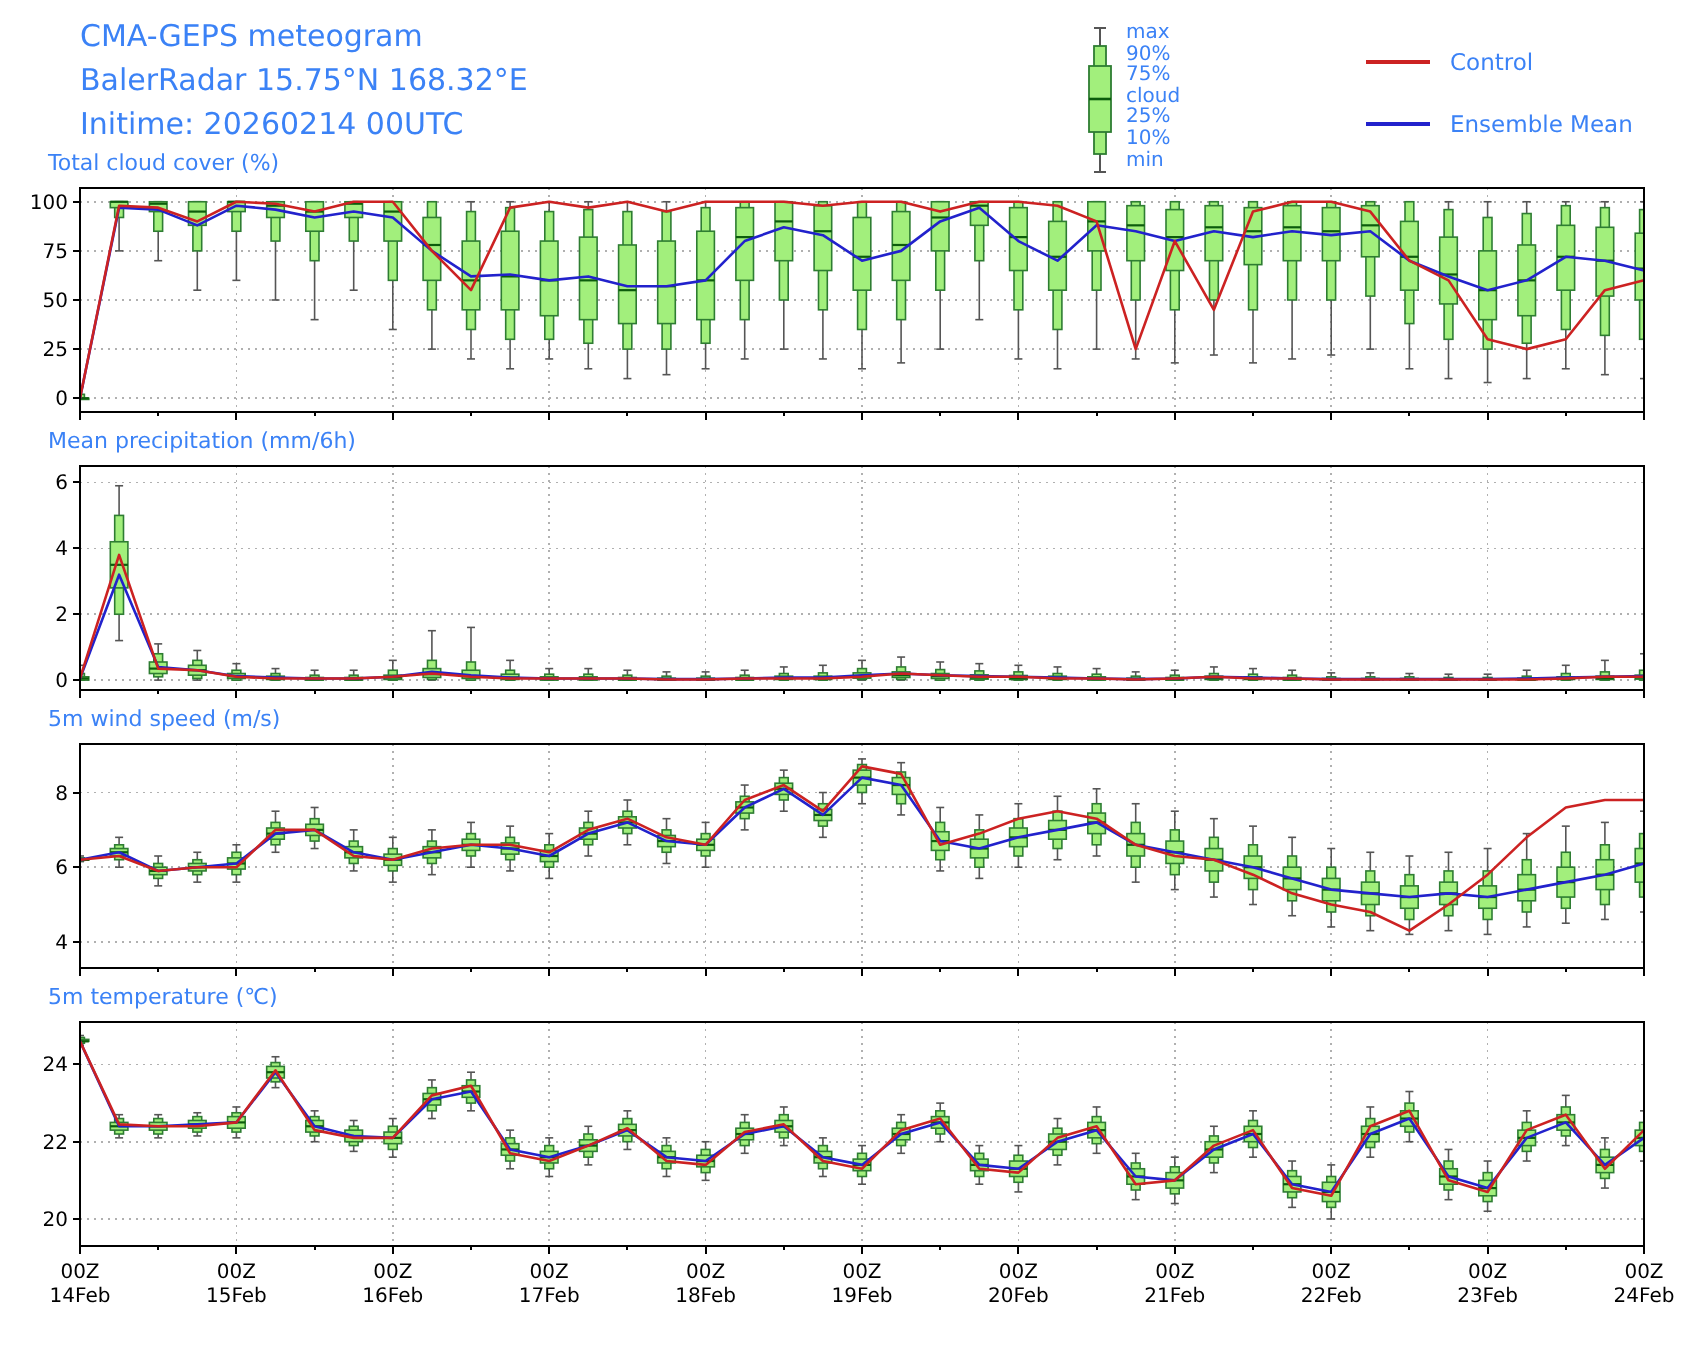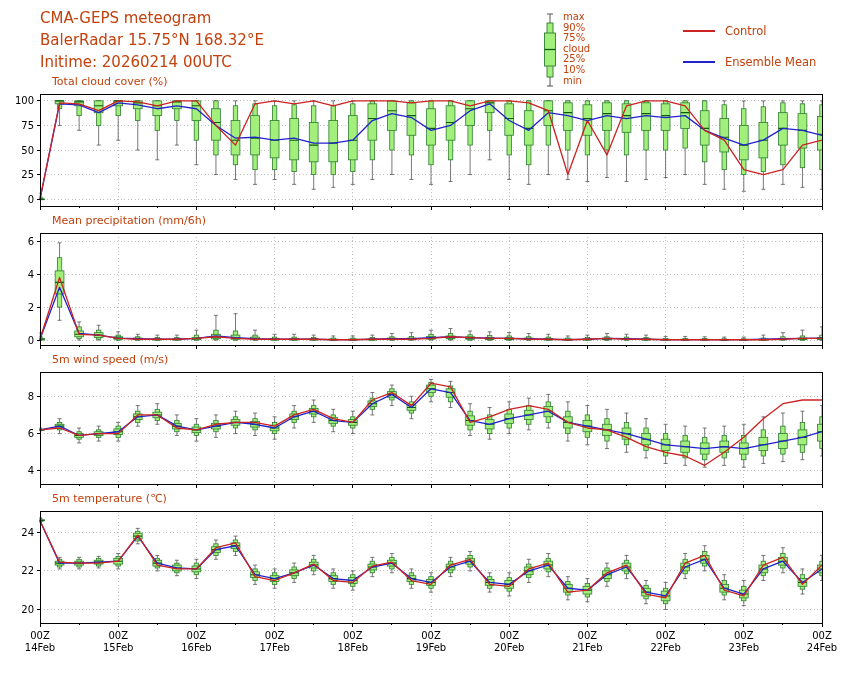--- a/index.html
+++ b/index.html
@@ -1,28 +1,28 @@
 <!DOCTYPE html>
 <html><head>
 <meta charset="utf-8">
 <style>
   html,body{margin:0;padding:0;background:#fff;}
   .page{position:relative;width:841px;height:680px;background:#ffffff;overflow:hidden;
-        font-family:"DejaVu Sans","Liberation Sans",sans-serif;color:#c2410c;}
+        font-family:"DejaVu Sans","Liberation Sans",sans-serif;color:#3b82f6;}
   .header{position:absolute;top:8px;left:40px;font-size:15px;line-height:1.45;}
   .box-legend{position:absolute;top:10px;left:541px;display:flex;}
   .box-legend svg{display:block;}
   .box-legend .labels{display:flex;flex-direction:column;margin-left:4px;margin-top:2px;}
   .box-legend .labels div{font-size:10px;line-height:10.6px;}
   .series-legend{position:absolute;top:22px;left:683px;}
   .series-row{display:flex;align-items:center;height:18px;margin-bottom:13px;}
   .swatch{width:32px;height:2px;margin-right:10px;}
   .series-label{font-size:11.5px;}
   .panels{position:absolute;top:74px;left:0;width:841px;}
-  .panel-title{font-size:11px;height:15px;line-height:15px;padding-left:52px;}
+  .panel-title{font-size:11px;height:15px;line-height:15px;padding-left:24px;}
   svg.plot{display:block;}
   svg text{font-family:"DejaVu Sans","Liberation Sans",sans-serif;}
 </style>
 </head>
 <body>
 
 <div class="page">
 
   <div class="header">
     <div>CMA-GEPS meteogram</div>

